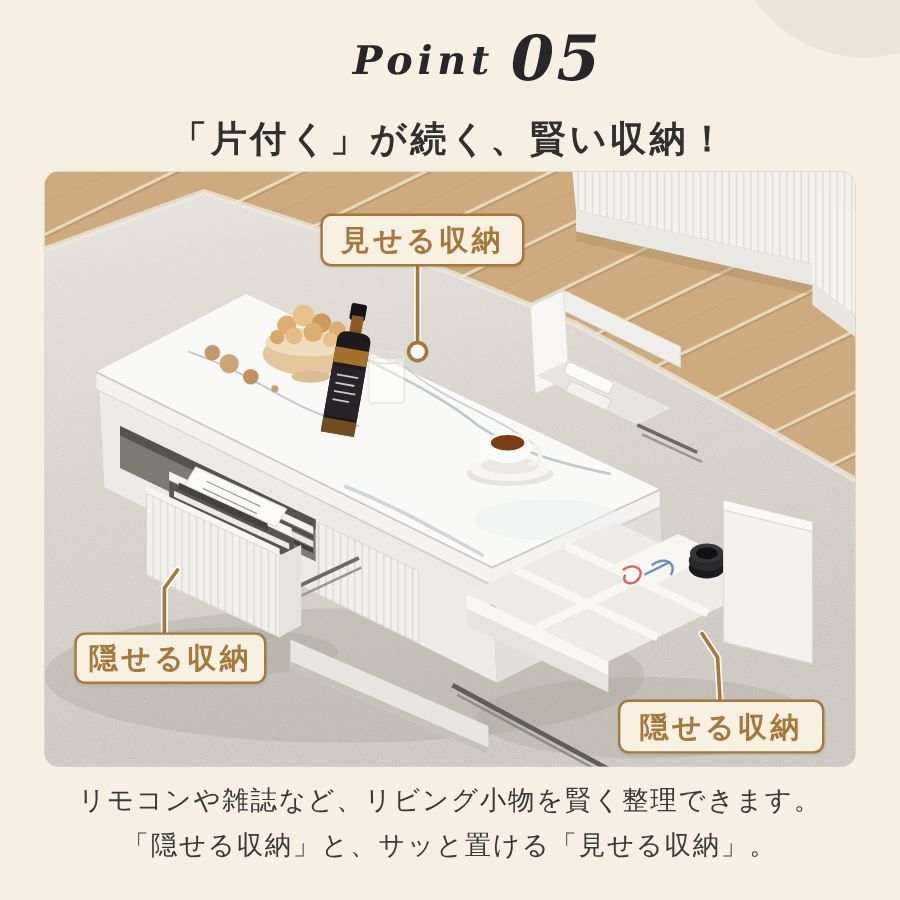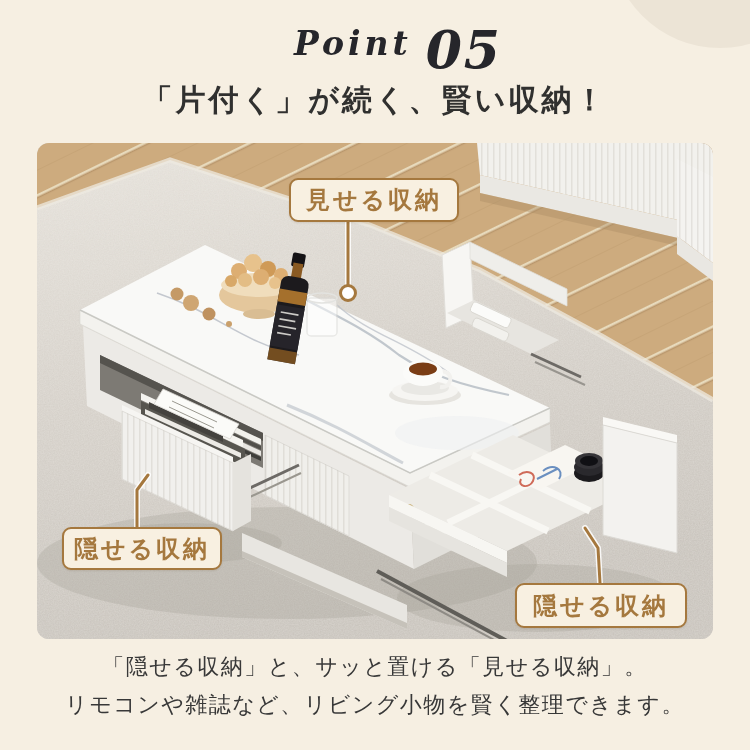--- a/index.html
+++ b/index.html
@@ -1,34 +1,34 @@
 <!DOCTYPE html>
 <html><head>
 <meta charset="utf-8">
 <style>
   html,body{margin:0;padding:0;width:750px;height:750px;overflow:hidden;
     background:#f6efe2;font-family:"Liberation Sans","DejaVu Sans",sans-serif;}
   .stage{position:relative;width:750px;height:750px;background:#f6efe2;overflow:hidden;}
   .decor-circle{position:absolute;left:610px;top:-172px;width:220px;height:220px;
     border-radius:50%;background:#ece4d6;z-index:0;}
   .header{position:absolute;top:24px;left:0;width:750px;text-align:center;z-index:2;}
-  .point-row{display:flex;justify-content:center;align-items:flex-start;gap:14px;
+  .point-row{display:flex;justify-content:center;align-items:center;gap:14px;
     font-family:"DejaVu Serif","Liberation Serif",serif;font-style:italic;color:#26262b;padding-left:46px;}
   .point-word{font-size:33px;font-weight:700;letter-spacing:4px;}
   .point-num{font-size:52px;font-weight:700;letter-spacing:2px;line-height:1;}
-  .heading{margin-top:4px;font-size:30px;font-weight:700;letter-spacing:3px;color:#30302f;}
+  .heading{margin-top:20px;font-size:30px;font-weight:700;letter-spacing:3px;color:#30302f;}
   .photo{position:absolute;left:37px;top:143px;width:676px;height:496px;border-radius:12px;
     overflow:hidden;z-index:1;background:#d3cec7;}
   .photo svg.scene{position:absolute;left:0;top:0;}
   .overlay{position:absolute;left:0;top:0;pointer-events:none;}
   .badge{position:absolute;display:flex;align-items:center;justify-content:center;
     background:#f8f0e1;border:2px solid #a5783e;border-radius:9px;color:#a5783e;
     font-size:24px;font-weight:700;letter-spacing:3px;box-sizing:border-box;
     box-shadow:0 1px 2px rgba(90,60,20,.12);white-space:nowrap;}
-  .badge-show{left:230px;top:35px;width:170px;height:44px;margin-left:22px;}
+  .badge-show{left:230px;top:35px;width:170px;height:44px;}
   .badge-hide-left{left:25px;top:384px;width:160px;height:43px;}
   .badge-hide-right{left:478px;top:440px;width:172px;height:45px;}
   .caption{position:absolute;top:648px;left:0;width:750px;text-align:center;
     color:#383838;font-size:22px;letter-spacing:1.5px;line-height:38px;z-index:2;}
 </style>
 </head>
 <body>
 
 <div class="stage">
 
@@ -219,17 +219,17 @@
         <path d="M548,385 L561,405 L563,440" stroke="#a5783e" stroke-width="3"></path>
       </g>
     </svg>
 
     <div class="badge badge-show">見せる収納</div>
     <div class="badge badge-hide-left">隠せる収納</div>
     <div class="badge badge-hide-right">隠せる収納</div>
   </div>
 
   <div class="caption">
+    <div>リモコンや雑誌など、リビング小物を賢く整理できます。</div>
     <div>「隠せる収納」と、サッと置ける「見せる収納」。</div>
-    <div>リモコンや雑誌など、リビング小物を賢く整理できます。</div>
   </div>
 
 </div>
 
 </body></html>

